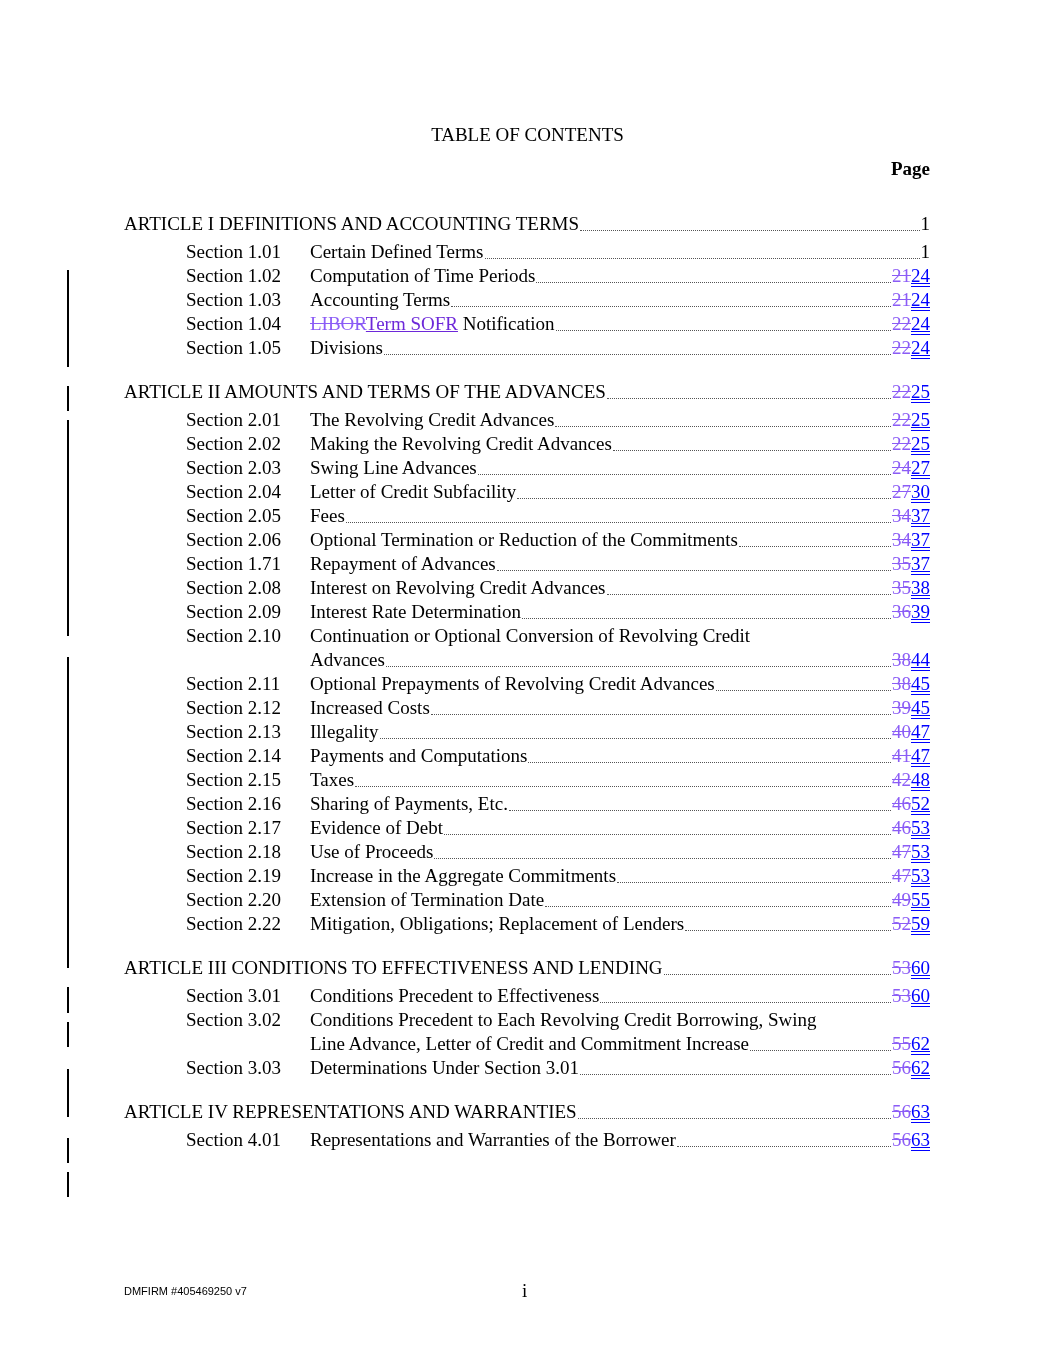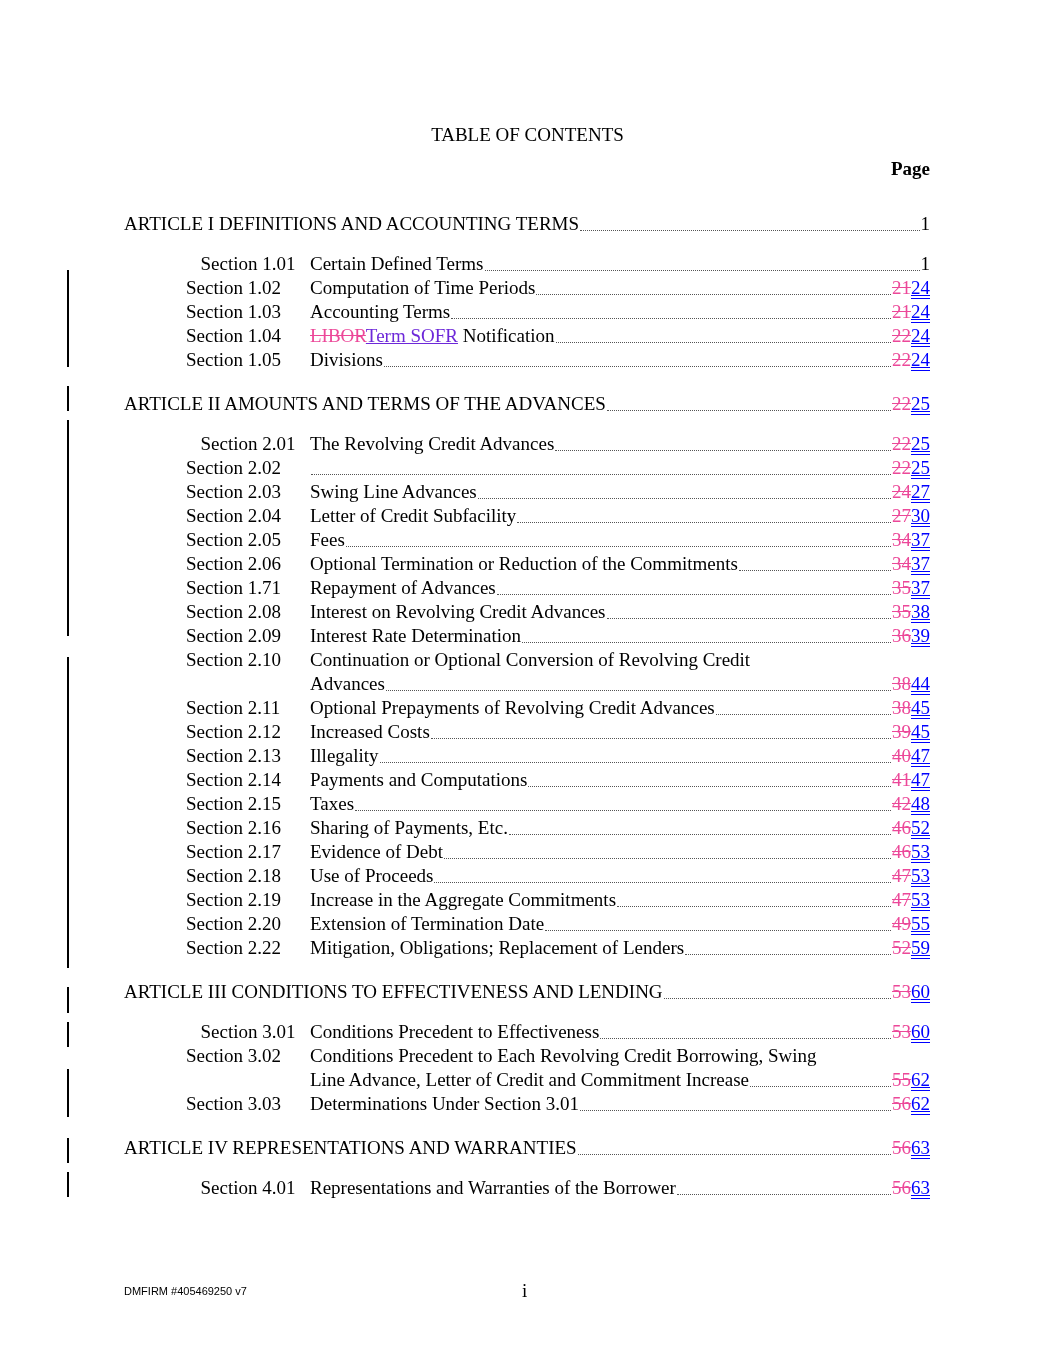--- a/index.html
+++ b/index.html
@@ -5,26 +5,26 @@
   html, body { margin: 0; padding: 0; background: #ffffff; }
   body { width: 1055px; height: 1365px; position: relative; overflow: hidden;
          font-family: "Liberation Serif", serif; color: #000; }
   .title { position: absolute; top: 124px; left: 0; width: 1055px; text-align: center;
            font-weight: normal; font-size: 19px; }
   .page-hdr { position: absolute; top: 158px; right: 125px; font-weight: bold; font-size: 19px; }
   .toc { position: absolute; left: 124px; top: 212px; width: 806px; font-size: 19px; }
   .row { display: flex; align-items: flex-end; line-height: 24px; height: 24px; }
   .row.article { margin-top: 20px; }
   .row.article.first { margin-top: 0; }
-  .row.article + .row.section { margin-top: 16px; text-align: center; }
+  .row.article + .row.section { margin-top: 4px; }
   .sec-num { width: 124px; flex: none; padding-left: 62px; white-space: nowrap; }
   .sec-title { white-space: nowrap; }
   .leader { flex: 1; border-bottom: 1px dotted #555; margin: 0 1px 5px 1px; height: 1px; }
   .pg { white-space: nowrap; }
-  .del { color: #ec4899; text-decoration: line-through; }
+  .del { color: #8b5cf6; text-decoration: line-through; }
   .ins { color: #0000ff; text-decoration: underline double; }
   .ins-u { color: #6d28d9; text-decoration: underline; }
   .bar { position: absolute; left: 67px; width: 2px; background: #000; }
   .footer-id { position: absolute; top: 1285px; left: 124px; font-family: "Liberation Sans", sans-serif; font-size: 11px; text-align: center; }
   .footer-pg { position: absolute; top: 1280px; left: 522px; font-size: 19px; }
 </style>
 </head>
 <body>
 
 <div class="title">TABLE OF CONTENTS</div>
@@ -72,20 +72,21 @@
       <span class="pg"><span class="del">22</span><span class="ins">25</span></span>
     </div>
     <div class="row section">
       <span class="sec-num">Section 2.01</span>
       <span class="sec-title"><span>The Revolving Credit Advances</span></span>
       <span class="leader"></span>
       <span class="pg"><span class="del">22</span><span class="ins">25</span></span>
     </div>
     <div class="row section">
       <span class="sec-num">Section 2.02</span>
+      <span class="sec-title"><span>Making the Revolving Credit Advances</span></span>
       <span class="leader"></span>
       <span class="pg"><span class="del">22</span><span class="ins">25</span></span>
     </div>
     <div class="row section">
       <span class="sec-num">Section 2.03</span>
       <span class="sec-title"><span>Swing Line Advances</span></span>
       <span class="leader"></span>
       <span class="pg"><span class="del">24</span><span class="ins">27</span></span>
     </div>
     <div class="row section">

